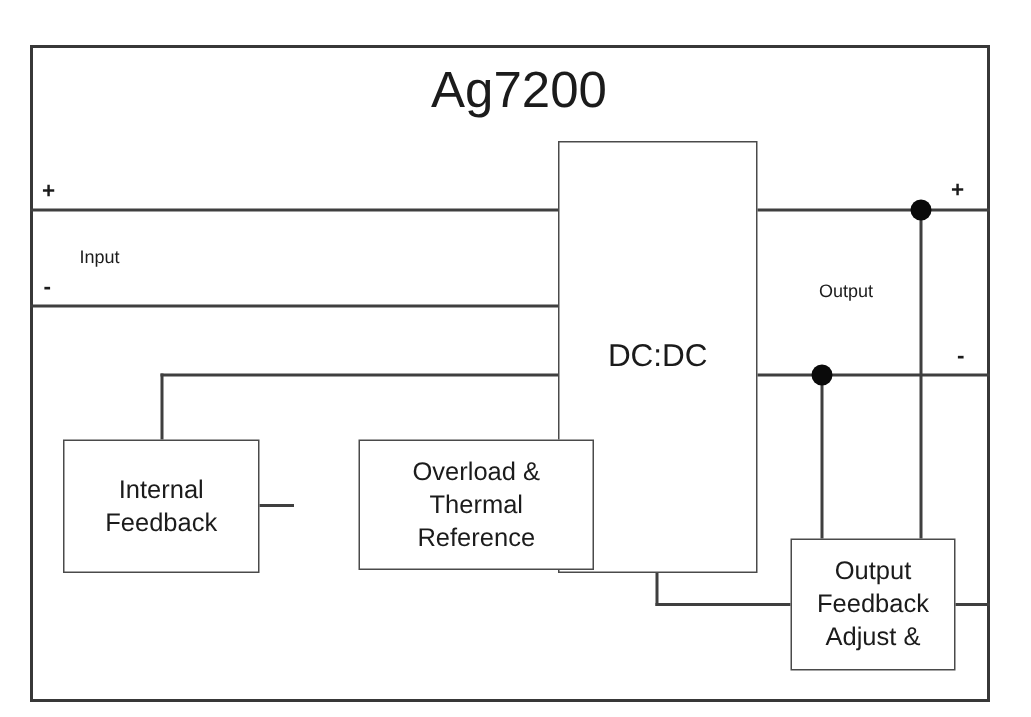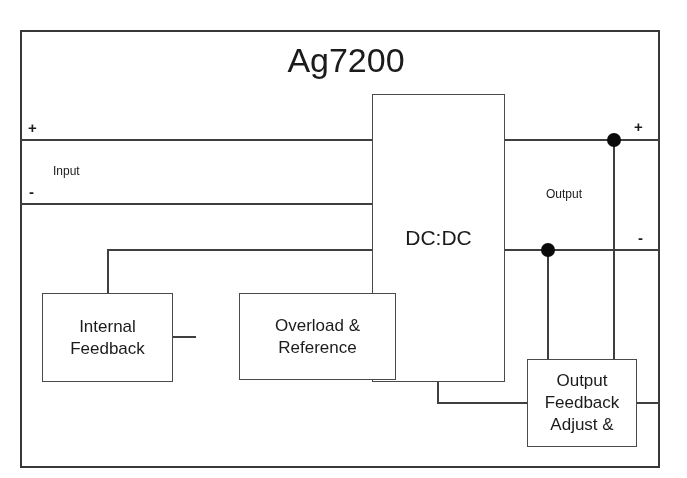--- a/index.html
+++ b/index.html
@@ -78,20 +78,21 @@
     <div>DC:DC</div>
   </div>
 
   <div class="box box-ivr">
     <div>Internal</div>
     <div>Feedback</div>
   </div>
 
   <div class="box box-otm">
     <div>Overload &amp;</div>
+    <div>Thermal</div>
     <div>Reference</div>
   </div>
 
   <div class="box box-oaf">
     <div>Output</div>
     <div>Feedback</div>
     <div>Adjust &amp;</div>
   </div>
 
   <div class="io-sign" style="left:28px;top:119px;">+</div>

